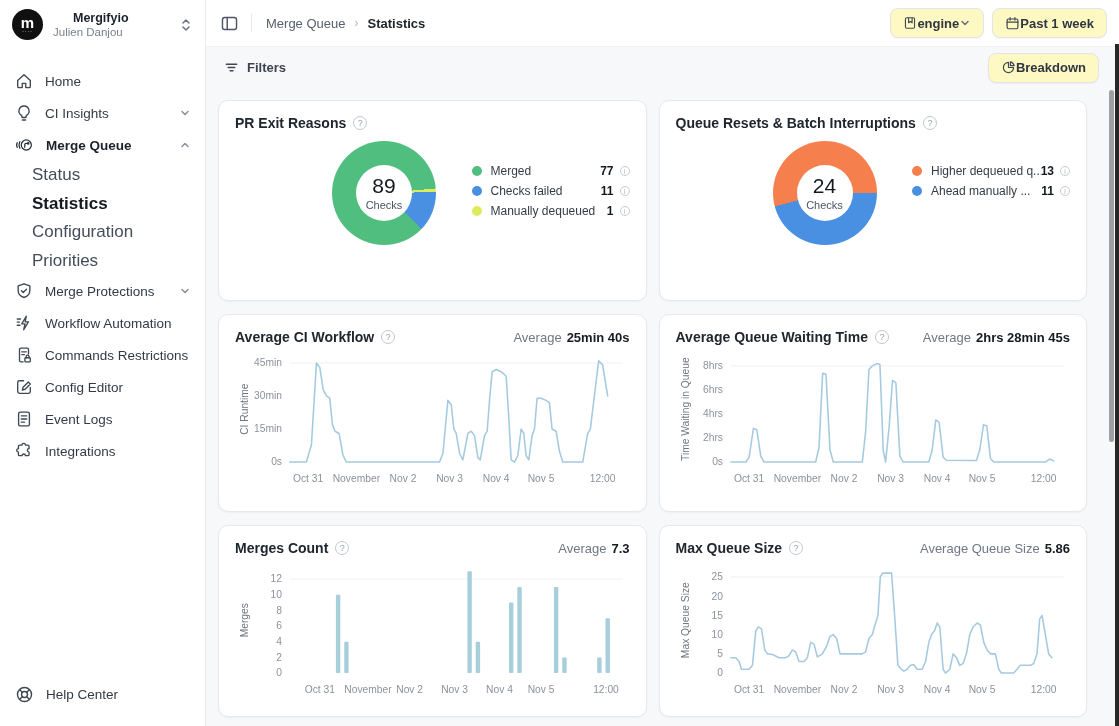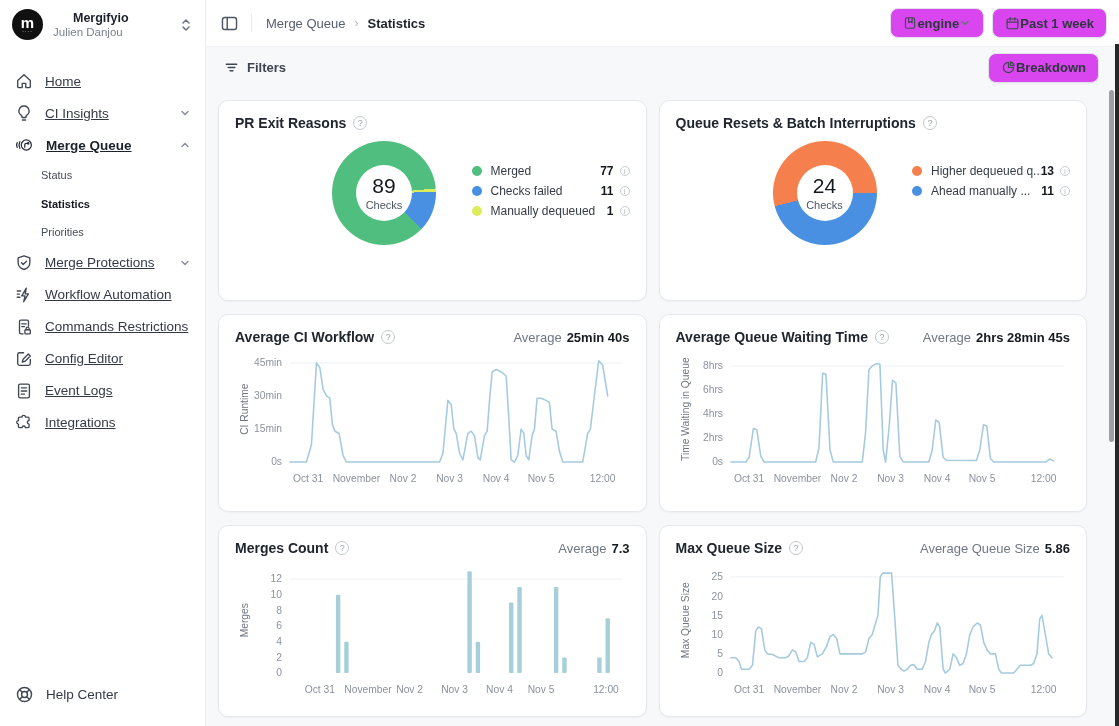--- a/index.html
+++ b/index.html
@@ -13,39 +13,39 @@
   .logo { width:31px; height:31px; border-radius:50%; background:#101010; color:#fff; display:flex; flex-direction:column; align-items:center; justify-content:center; line-height:1; flex:none; }
   .logo .m { font-size:15px; font-weight:700; margin-top:-2px; }
   .logo .dots { letter-spacing:1px; font-size:6px; margin-top:-3px; }
   .ws-texts { flex:1; min-width:0; }
   .ws-org { font-size:12.5px; font-weight:700; color:#1b212b;padding-left:20px; }
   .ws-user { font-size:11.5px; color:#79818d; margin-top:1px; }
   .ws-caret { color:#6b7280; }
 
   .nav { margin-top:16px; }
   .nav-item { display:flex; align-items:center; gap:12px; height:32px; padding:0 14px 0 15px; cursor:pointer; color:#3c434f; }
-  .nav-item .lbl { font-size:13.5px; font-weight:500; color:#333a46; flex:1; white-space:nowrap;text-decoration:underline; }
+  .nav-item .lbl { font-size:13.5px; font-weight:500; color:#333a46; flex:1; white-space:nowrap; }
   .nav-item.bold .lbl { font-weight:700; color:#1b212b; }
   .nav-item .chev { color:#8a919c; }
   .nav-sub { }
-  .nav-subitem { display:flex; align-items:center; height:28.5px; padding-left:41px; font-size:11px; color:#454d59; cursor:pointer; }
+  .nav-subitem { display:flex; align-items:center; height:28.5px; padding-left:32px; font-size:17px; color:#454d59; cursor:pointer; }
   .nav-subitem.active { font-weight:700; color:#14181f; }
   .help { position:absolute; left:0; bottom:14px; width:100%; display:flex; align-items:center; gap:12px; padding:8px 15px; cursor:pointer; color:#3c434f; }
   .help .lbl { font-size:13.5px; font-weight:500; color:#333a46; }
 
   
   .main { position:absolute; left:206px; top:0; width:913px; height:726px; }
   .tophdr { height:47px; background:#fff; border-bottom:1px solid #eef0f2; display:flex; align-items:center; padding:0 12px 0 14px; }
   .panel-btn { color:#4b5563; cursor:pointer; display:flex; }
   .vdiv { width:1px; height:18px; background:#e5e7eb; margin:0 14px 0 12px; }
   .crumb-a { font-size:13px; color:#57606c; cursor:pointer; }
   .crumb-sep { color:#b4bac2; margin:0 9px; font-size:12px; }
   .crumb-b { font-size:13px; font-weight:700; color:#20262e; }
   .hdr-right { margin-left:auto; display:flex; gap:8px; align-items:center; }
-  .btn { display:flex; align-items:center; gap:0; background:#d946ef; border:1px solid #e1e4e8; border-radius:8px; height:30px; padding:0 12px; font-size:13px; font-weight:600; color:#2f3640; cursor:pointer; box-shadow:0 1px 1px rgba(16,24,40,.04); }
+  .btn { display:flex; align-items:center; gap:0; background:#fef9c3; border:1px solid #e1e4e8; border-radius:8px; height:30px; padding:0 12px; font-size:13px; font-weight:600; color:#2f3640; cursor:pointer; box-shadow:0 1px 1px rgba(16,24,40,.04); }
   .btn .chev { color:#6b7280; }
 
   
   .toolbar { height:41px; display:flex; align-items:center; padding:0 20px 0 8px; }
   .ghost-btn { display:flex; align-items:center; gap:8px; height:30px; padding:0 10px; border-radius:8px; font-size:13px; font-weight:600; color:#3d4450; cursor:pointer; }
   .toolbar .btn { margin-left:auto; }
 
   
   .content { padding:12px 12px 0 12px; display:grid; grid-template-columns:1fr 1fr; grid-template-rows:201px 198px 192px; gap:13px 12px; width:893px; }
   .card { background:#fff; border:1px solid #e6e8ec; border-radius:10px; box-shadow:0 1px 2px rgba(16,24,40,.04); padding:14px 16px 6px 16px; overflow:hidden; display:flex; flex-direction:column; }
@@ -132,20 +132,21 @@
       <span class="lbl">Merge Queue</span>
       <span class="chev">
           <svg class="ic" width="12" height="12" viewBox="0 0 12 12" fill="none" stroke="currentColor" stroke-width="1.5" stroke-linecap="round" stroke-linejoin="round">
             <path d="M3 7.5l3-3 3 3"></path>
           </svg>
         </span>
     </div>
     <div class="nav-sub">
       <div class="nav-subitem">Status</div>
       <div class="nav-subitem active">Statistics</div>
+      <div class="nav-subitem">Configuration</div>
       <div class="nav-subitem">Priorities</div>
     </div>
     <div class="nav-item">
       <span>
           <svg class="ic" width="18" height="18" viewBox="0 0 20 20" fill="none" stroke="#3f4753" stroke-width="1.5" stroke-linecap="round" stroke-linejoin="round">
             <path d="M10 2l6.5 2.3v4.9c0 4.2-2.8 7-6.5 8-3.7-1-6.5-3.8-6.5-8V4.3z"></path>
             <path d="M7.2 9.8l1.9 1.9 3.7-3.7"></path>
           </svg>
         </span>
       <span class="lbl">Merge Protections</span>

